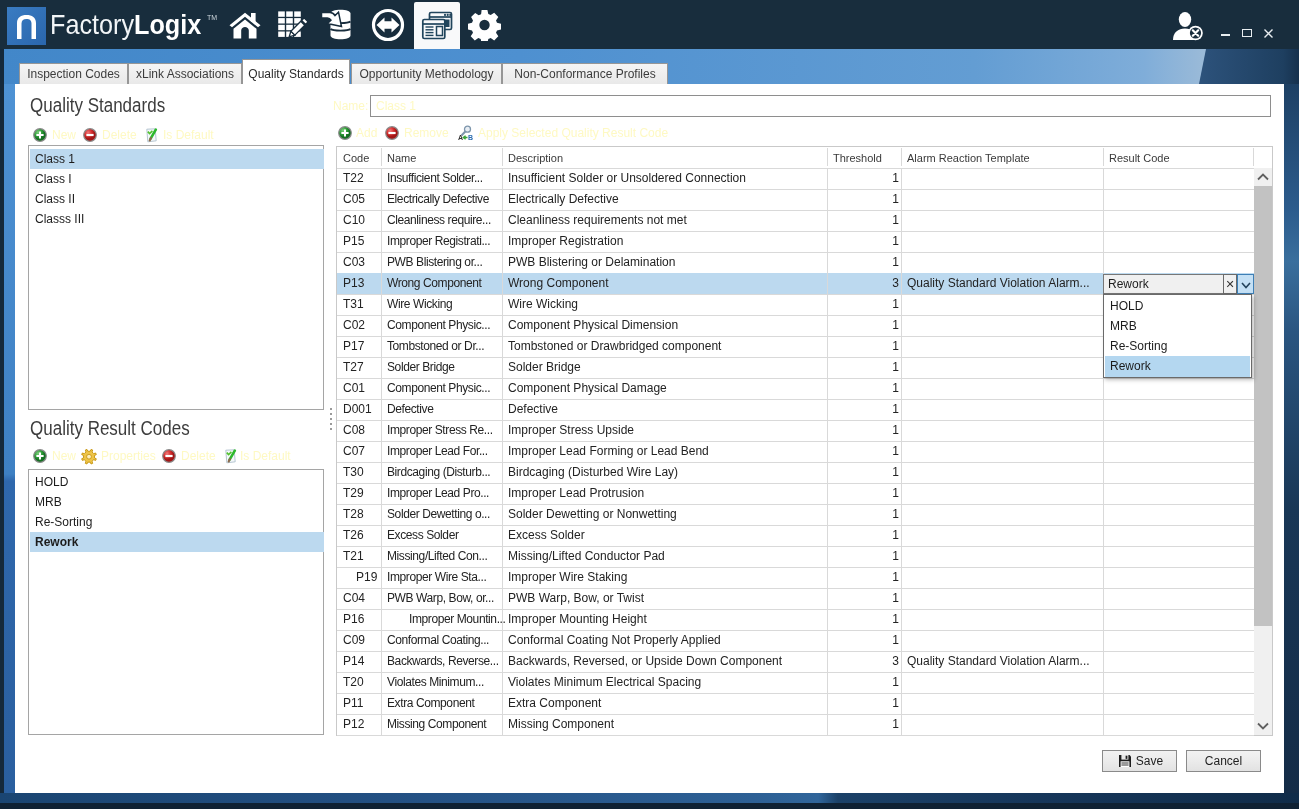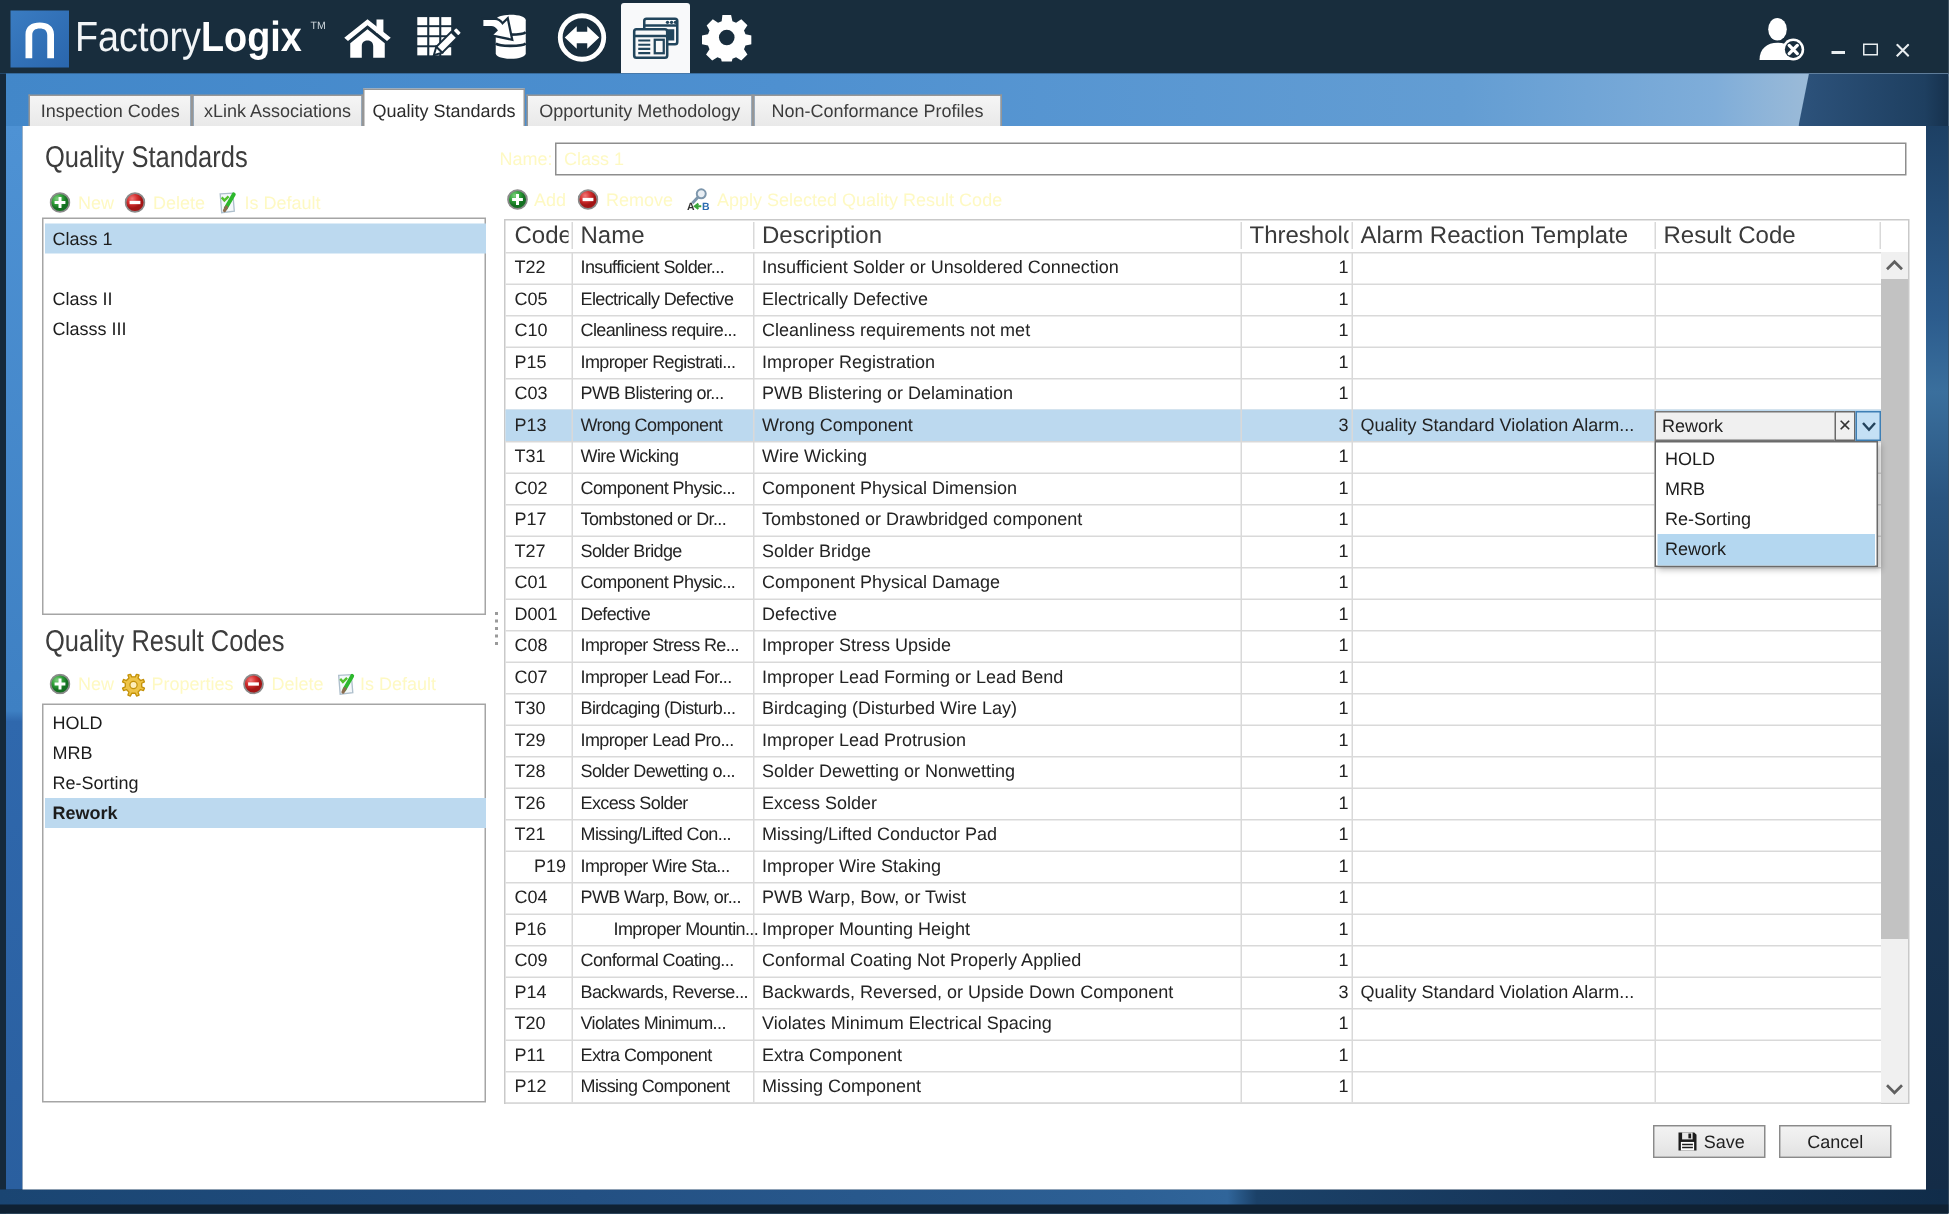--- a/index.html
+++ b/index.html
@@ -31,21 +31,21 @@
 #panel{left:15px;top:84px;width:1269px;height:709px;background:#fff;}
 
 .h1{color:#3d3d3d;font-size:20px;transform:scaleX(.85);transform-origin:0 50%;white-space:nowrap;}
 .tbtxt{color:#fef9c3;font-size:12px;}
 .listbox{border:1px solid #a5a5a5;background:#fff;position:absolute;}
 .li{position:absolute;left:1px;font-size:12px;color:#1c1c1c;height:20px;line-height:20px;padding-left:5px;}
 .lisel{background:#bcd9ef;}
 .cell{position:absolute;overflow:hidden;white-space:nowrap;font-size:12px;color:#232323;line-height:20px;}
 .hline{position:absolute;background:#d9d9d9;height:1px;}
 .vline{position:absolute;background:#d9d9d9;width:1px;}
-.hdr{position:absolute;font-size:16px;color:#3a3a3a;line-height:22px;overflow:hidden;white-space:nowrap;}
+.hdr{position:absolute;font-size:11px;color:#3a3a3a;line-height:22px;overflow:hidden;white-space:nowrap;}
 
 #sbar{position:absolute;background:#f0f0f0;}
 #sthumb{position:absolute;background:#c2c2c2;}
 
 .btn{position:absolute;height:22px;background:linear-gradient(#f2f2f2,#ebebeb 50%,#e2e2e2);border:1px solid #8a8a8a;color:#1f1f1f;font-size:12px;text-align:center;line-height:20px;}
 
 #combo{position:absolute;left:1103px;top:274px;width:150px;height:20px;background:#f0f0f0;border:1px solid #777;}
 #combotxt{position:absolute;left:4px;top:0;font-size:12px;color:#222;line-height:18px;}
 #cbx{position:absolute;left:119px;top:-1px;width:14px;height:20px;background:#f0f0f0;border:1px solid #6a6a6a;color:#333;font-size:11px;text-align:center;line-height:18px;}
 #cbdd{position:absolute;left:133px;top:-1px;width:17px;height:20px;background:#c4e0f5;border:1px solid #3e7fb5;color:#24435c;text-align:center;}
@@ -179,20 +179,21 @@
 <div class="abs tbtxt" style="left:102px;top:128px">Delete</div>
 <svg class="abs" style="left:145px;top:128px;width:13px;height:15px" viewBox="0 0 13 15">
 <path d="M1.8 1.2 L10.2 0.8 L11.2 12.8 L2.8 13.8 Z" fill="#f4f8fb" stroke="#aebfcc" stroke-width="0.9"></path>
 <path d="M2.8 3.6 L4.6 5.6 L7.4 2.9" fill="none" stroke="#52c22e" stroke-width="1.6"></path>
 <path d="M10.8 1.6 L5.6 10.6" stroke="#2db82d" stroke-width="2.6" stroke-linecap="round"></path>
 <path d="M5.9 10.1 L4.7 12.4" stroke="#8a6b4d" stroke-width="2.2" stroke-linecap="round"></path>
   </svg>
 <div class="abs tbtxt" style="left:163px;top:128px">Is Default</div>
 <div class="listbox" style="left:28px;top:145px;width:296px;height:265px">
     <div class="li lisel" style="top:3px;width:294px">Class 1</div>
+    <div class="li" style="top:23px;width:294px">Class I</div>
     <div class="li" style="top:43px;width:294px">Class II</div>
     <div class="li" style="top:63px;width:294px">Classs III</div>
   </div>
 <div class="abs h1" style="left:30px;top:417px">Quality Result Codes</div>
 <svg class="abs" style="left:33px;top:449px;width:14px;height:14px" viewBox="0 0 14 14">
 <circle cx="7" cy="7" r="6.3" fill="url(#gg)" stroke="#8a8a8a" stroke-width="1.2"></circle>
 <path d="M7 3.4 V10.6 M3.4 7 H10.6" stroke="#fff" stroke-width="2"></path>
   </svg>
 <div class="abs tbtxt" style="left:52px;top:449px">New</div>
 <svg class="abs" style="left:81px;top:449px;width:16px;height:16px" viewBox="0 0 16 16">

